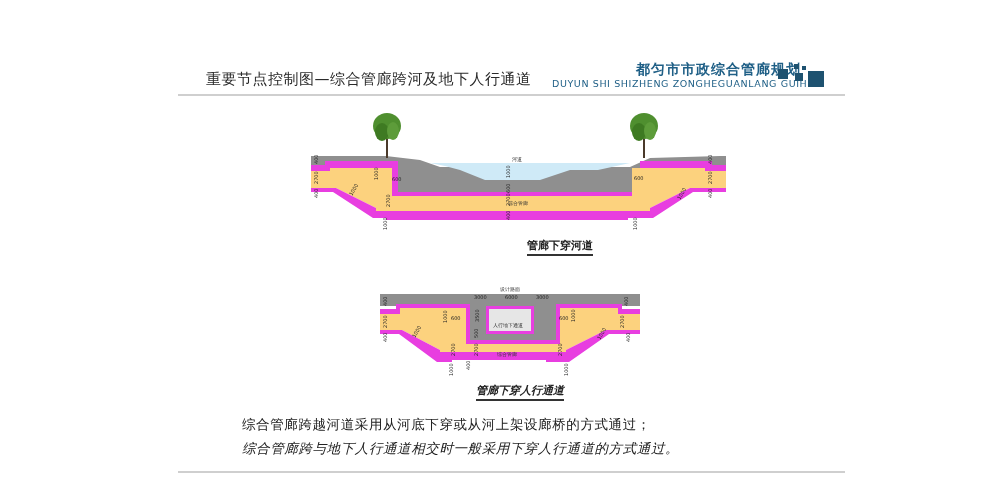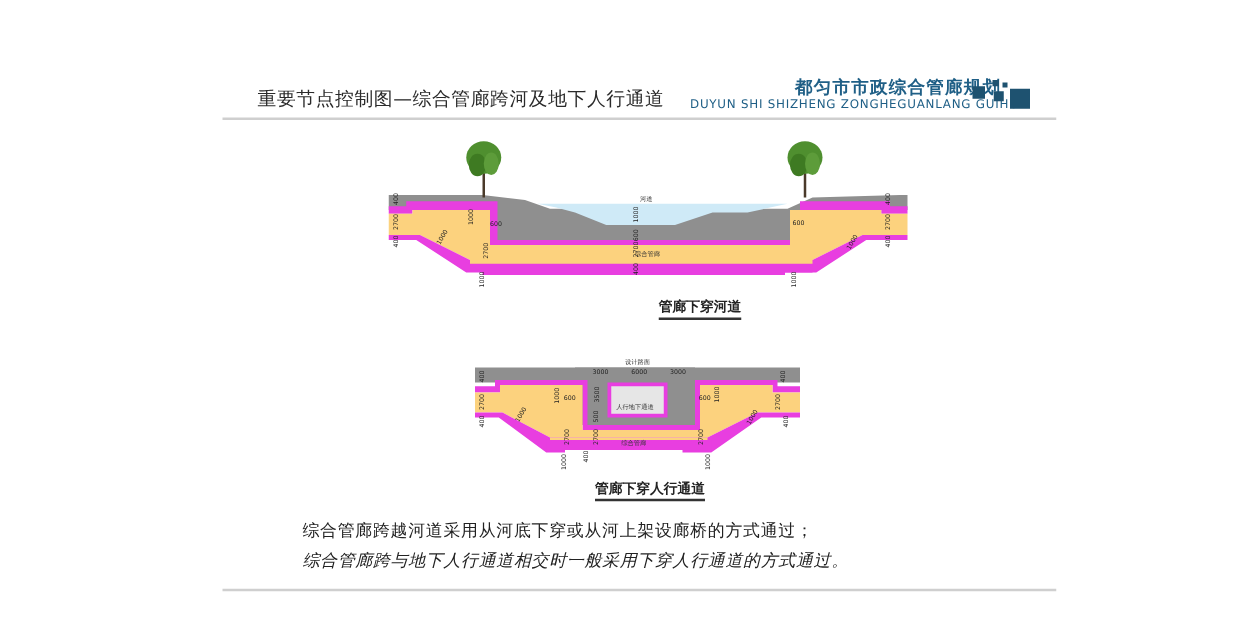--- a/index.html
+++ b/index.html
@@ -123,18 +123,18 @@
   <text class="dim" x="559" y="320">600</text>
   <text class="dim" x="575" y="322" transform="rotate(-90 575 322)">1000</text>
   <text class="dim" x="562" y="356" transform="rotate(-90 562 356)">2700</text>
   <text class="dim" x="568" y="376" transform="rotate(-90 568 376)">1000</text>
   <text class="dim" x="600" y="340" transform="rotate(-60 600 340)">1000</text>
   <text class="dim" x="628" y="306" transform="rotate(-90 628 306)">400</text>
   <text class="dim" x="624" y="328" transform="rotate(-90 624 328)">2700</text>
   <text class="dim" x="630" y="342" transform="rotate(-90 630 342)">400</text>
 </svg>
 
-<div class="caption" style="left:476px;top:383px;">管廊下穿人行通道</div>
+<div class="caption" style="left:476px;top:383px;font-style:italic;">管廊下穿人行通道</div>
 
 <div class="desc" style="top:416px;">综合管廊跨越河道采用从河底下穿或从河上架设廊桥的方式通过；</div>
 <div class="desc" style="top:440px;font-style:italic;">综合管廊跨与地下人行通道相交时一般采用下穿人行通道的方式通过。</div>
 
 <div class="rule-bottom"></div>
 
 </body></html>

